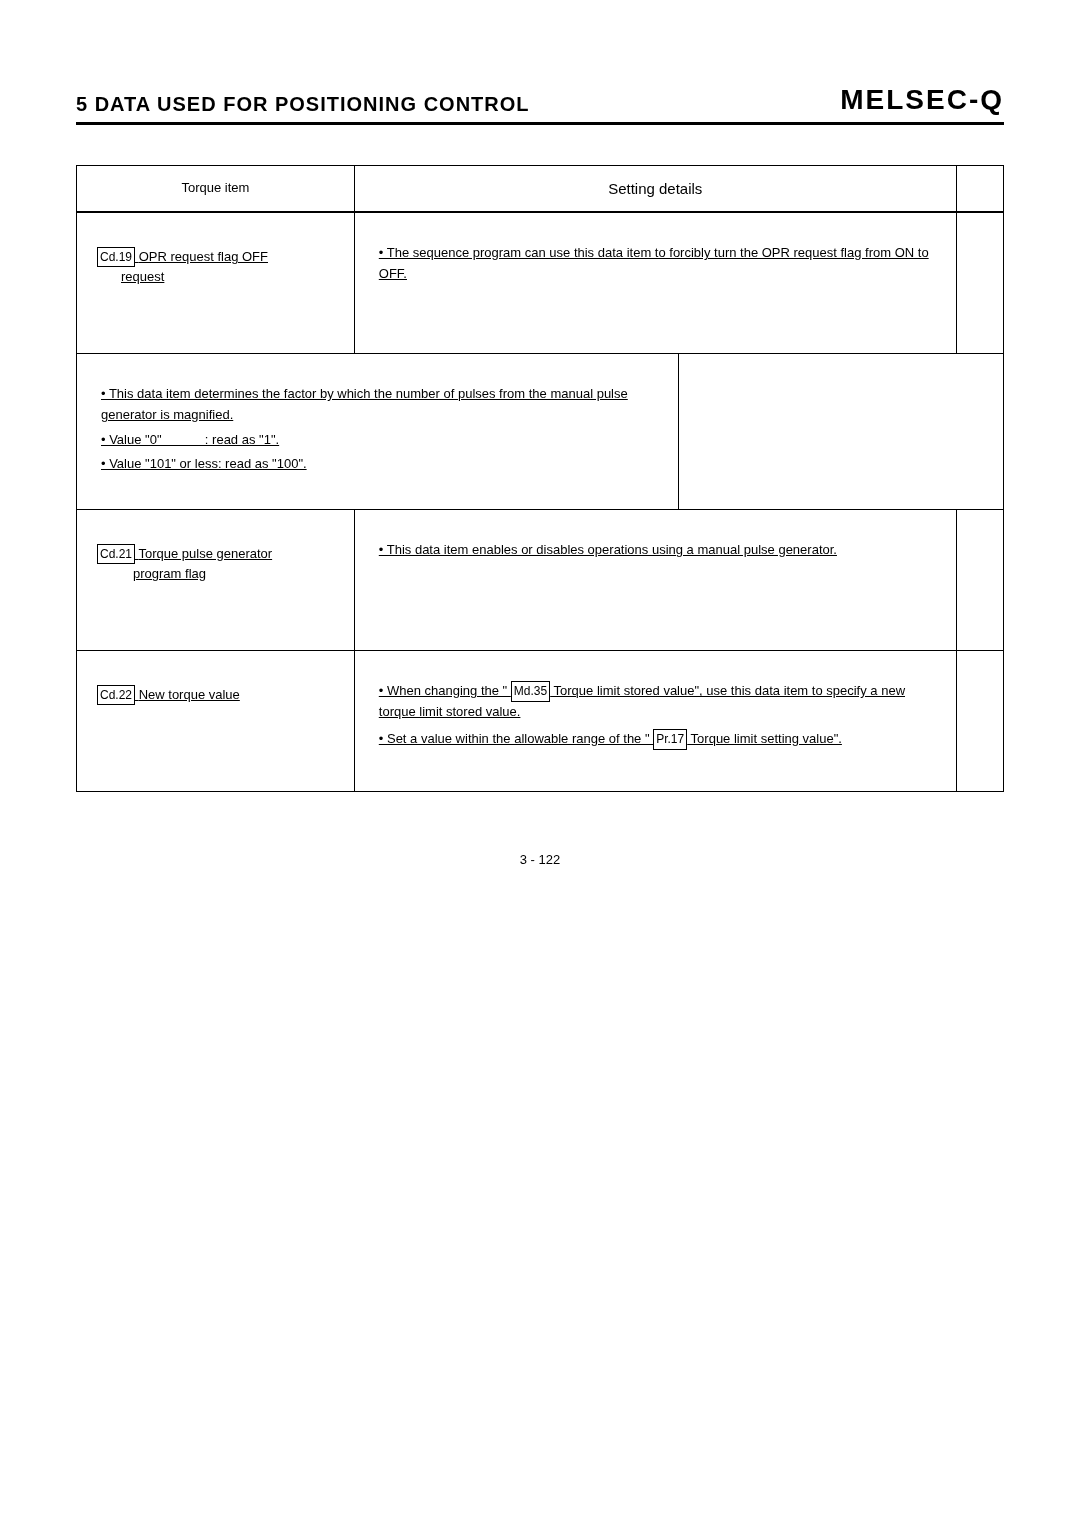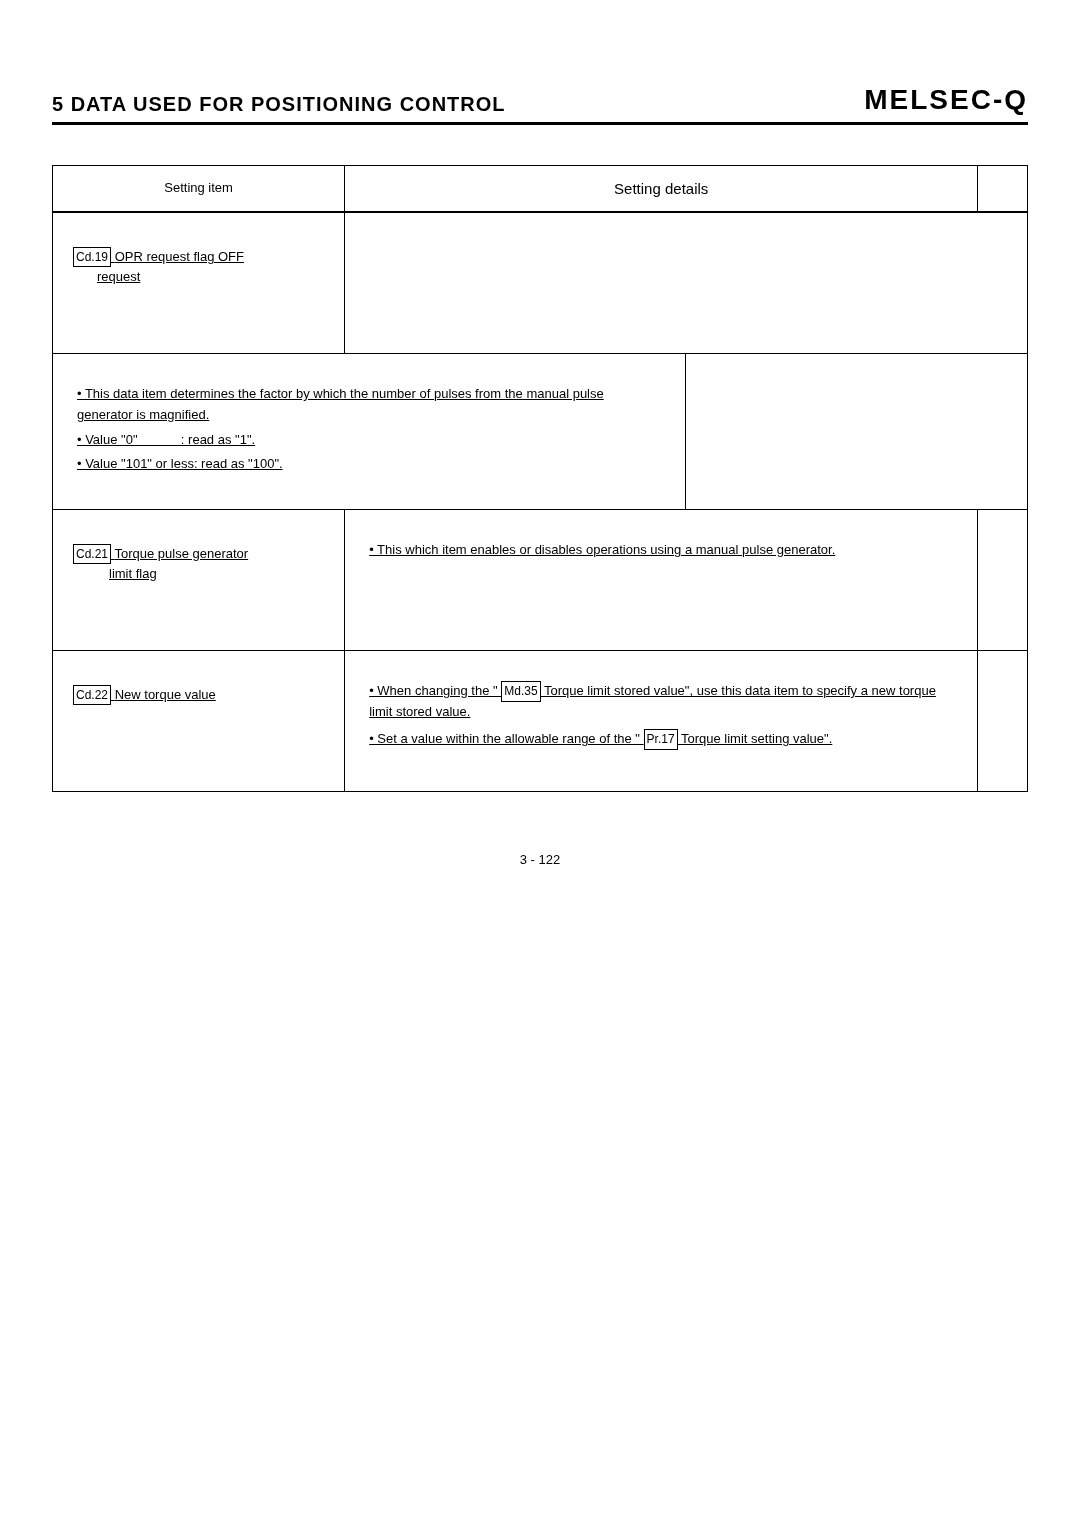--- a/index.html
+++ b/index.html
@@ -14,21 +14,21 @@
       background: #ffffff;
       color: #000000;
       width: 1080px;
       min-height: 1528px;
       padding: 0;
     }
 
     .page {
       width: 1080px;
       min-height: 1528px;
-      padding: 40px 52px;
+      padding: 40px 76px;
       position: relative;
     }
 
     .header {
       display: flex;
       justify-content: space-between;
       align-items: flex-end;
       border-bottom: 3px solid #000;
       padding-bottom: 6px;
       margin-bottom: 40px;
@@ -144,55 +144,58 @@
 <div class="page">
 
   <div class="header">
     <span class="header-title">5   DATA USED FOR POSITIONING CONTROL</span>
     <span class="header-brand">MELSEC-Q</span>
   </div>
 
   <div class="table-wrapper">
 
     <div class="table-header-row">
-      <div class="col-setting-item">Setting item</div>
+      <div class="col-setting-item">Torque item</div>
       <div class="col-setting-details">Setting details</div>
       <div class="col-extra"></div>
     </div>
 
     <div class="table-row">
       <div class="row-item-cell">
         <div class="item-label">
           <span class="code-box">Cd.19</span>
           <span> OPR request flag OFF</span><br>
           <span style="margin-left: 24px;">request</span>
         </div>
       </div>
+      <div class="row-detail-cell">
+        <div class="detail-line">• The sequence program can use this data item to forcibly turn the OPR request flag from ON to OFF.</div>
+      </div>
       <div class="row-extra-cell"></div>
     </div>
 
     <div class="table-row">
       <div class="row-detail-cell">
         <div class="detail-line">• This data item determines the factor by which the number of pulses from the manual pulse generator is magnified.</div>
         <div class="detail-line">• Value "0"&nbsp;&nbsp;&nbsp;&nbsp;&nbsp;&nbsp;&nbsp;&nbsp;&nbsp;&nbsp;&nbsp; : read as "1".</div>
         <div class="detail-line">• Value "101" or less: read as "100".</div>
       </div>
       <div class="row-extra-cell"></div>
     </div>
 
     <div class="table-row">
       <div class="row-item-cell">
         <div class="item-label">
           <span class="code-box">Cd.21</span>
           <span> Torque pulse generator</span><br>
-          <span style="margin-left: 36px;">limit flag</span>
-        </div>
-      </div>
-      <div class="row-detail-cell">
-        <div class="detail-line">• This which item enables or disables operations using a manual pulse generator.</div>
+          <span style="margin-left: 36px;">program flag</span>
+        </div>
+      </div>
+      <div class="row-detail-cell">
+        <div class="detail-line">• This data item enables or disables operations using a manual pulse generator.</div>
       </div>
       <div class="row-extra-cell"></div>
     </div>
 
     <div class="table-row">
       <div class="row-item-cell">
         <div class="item-label">
           <span class="code-box">Cd.22</span>
           <span> New torque value</span>
         </div>

